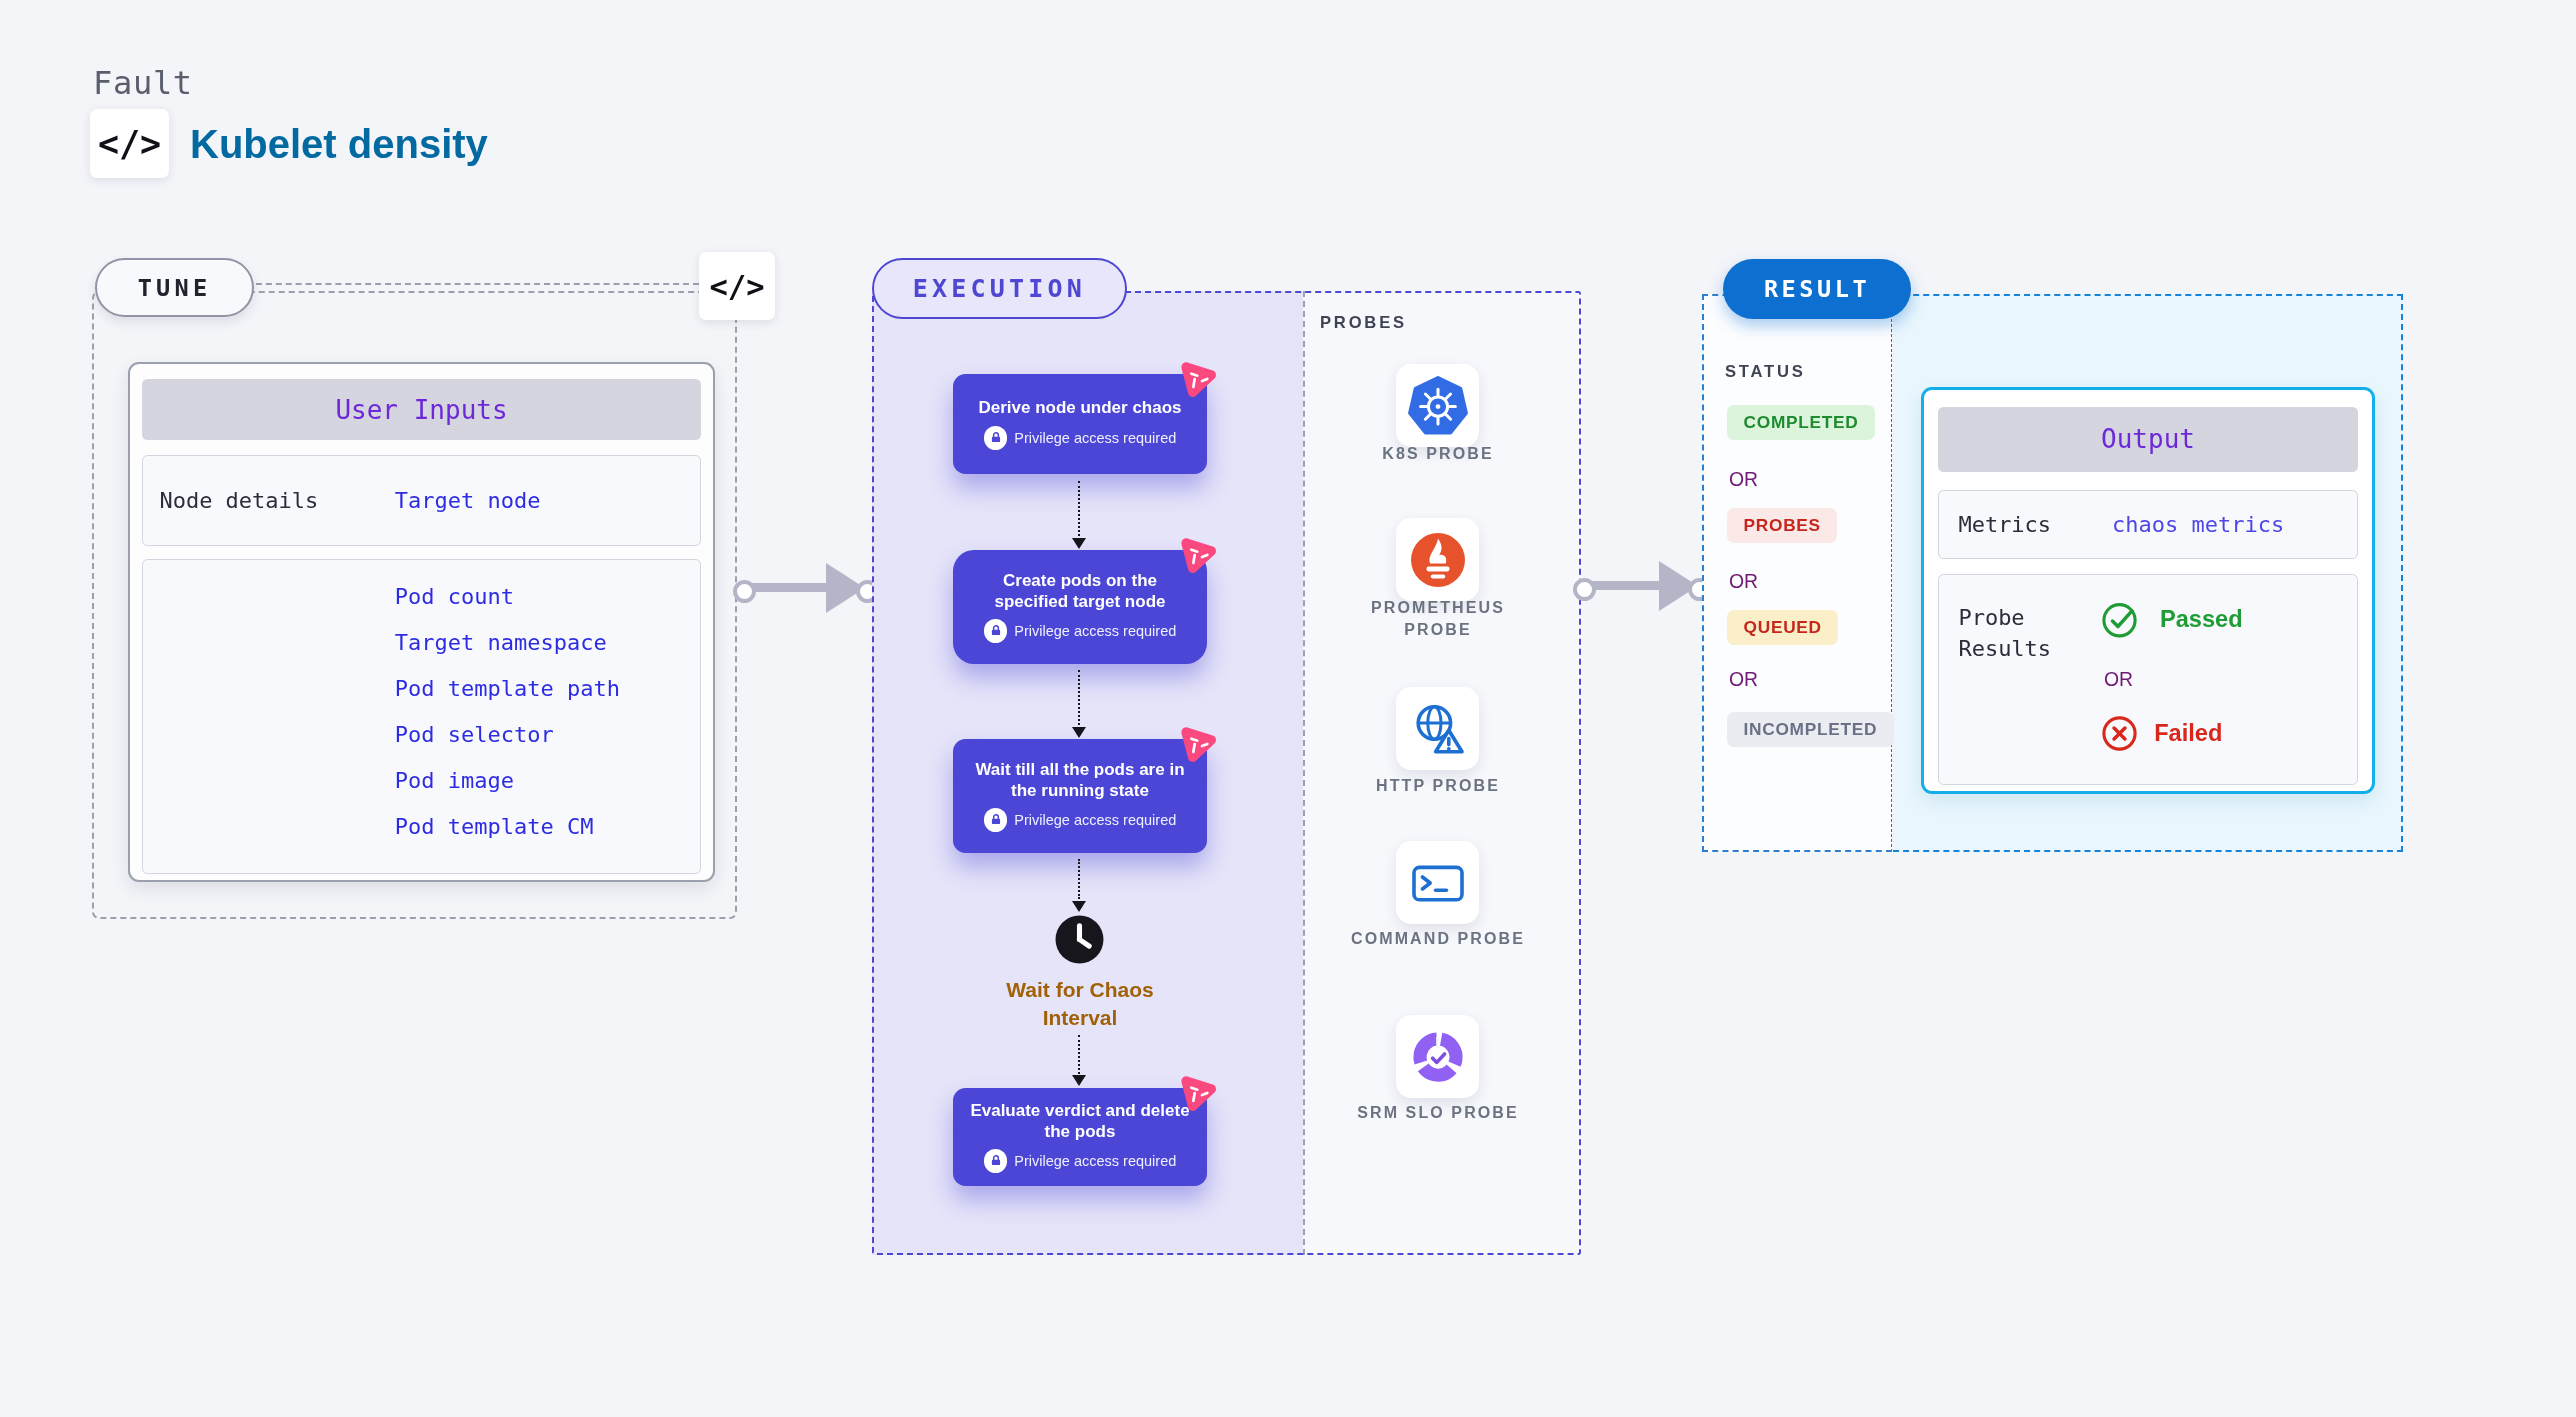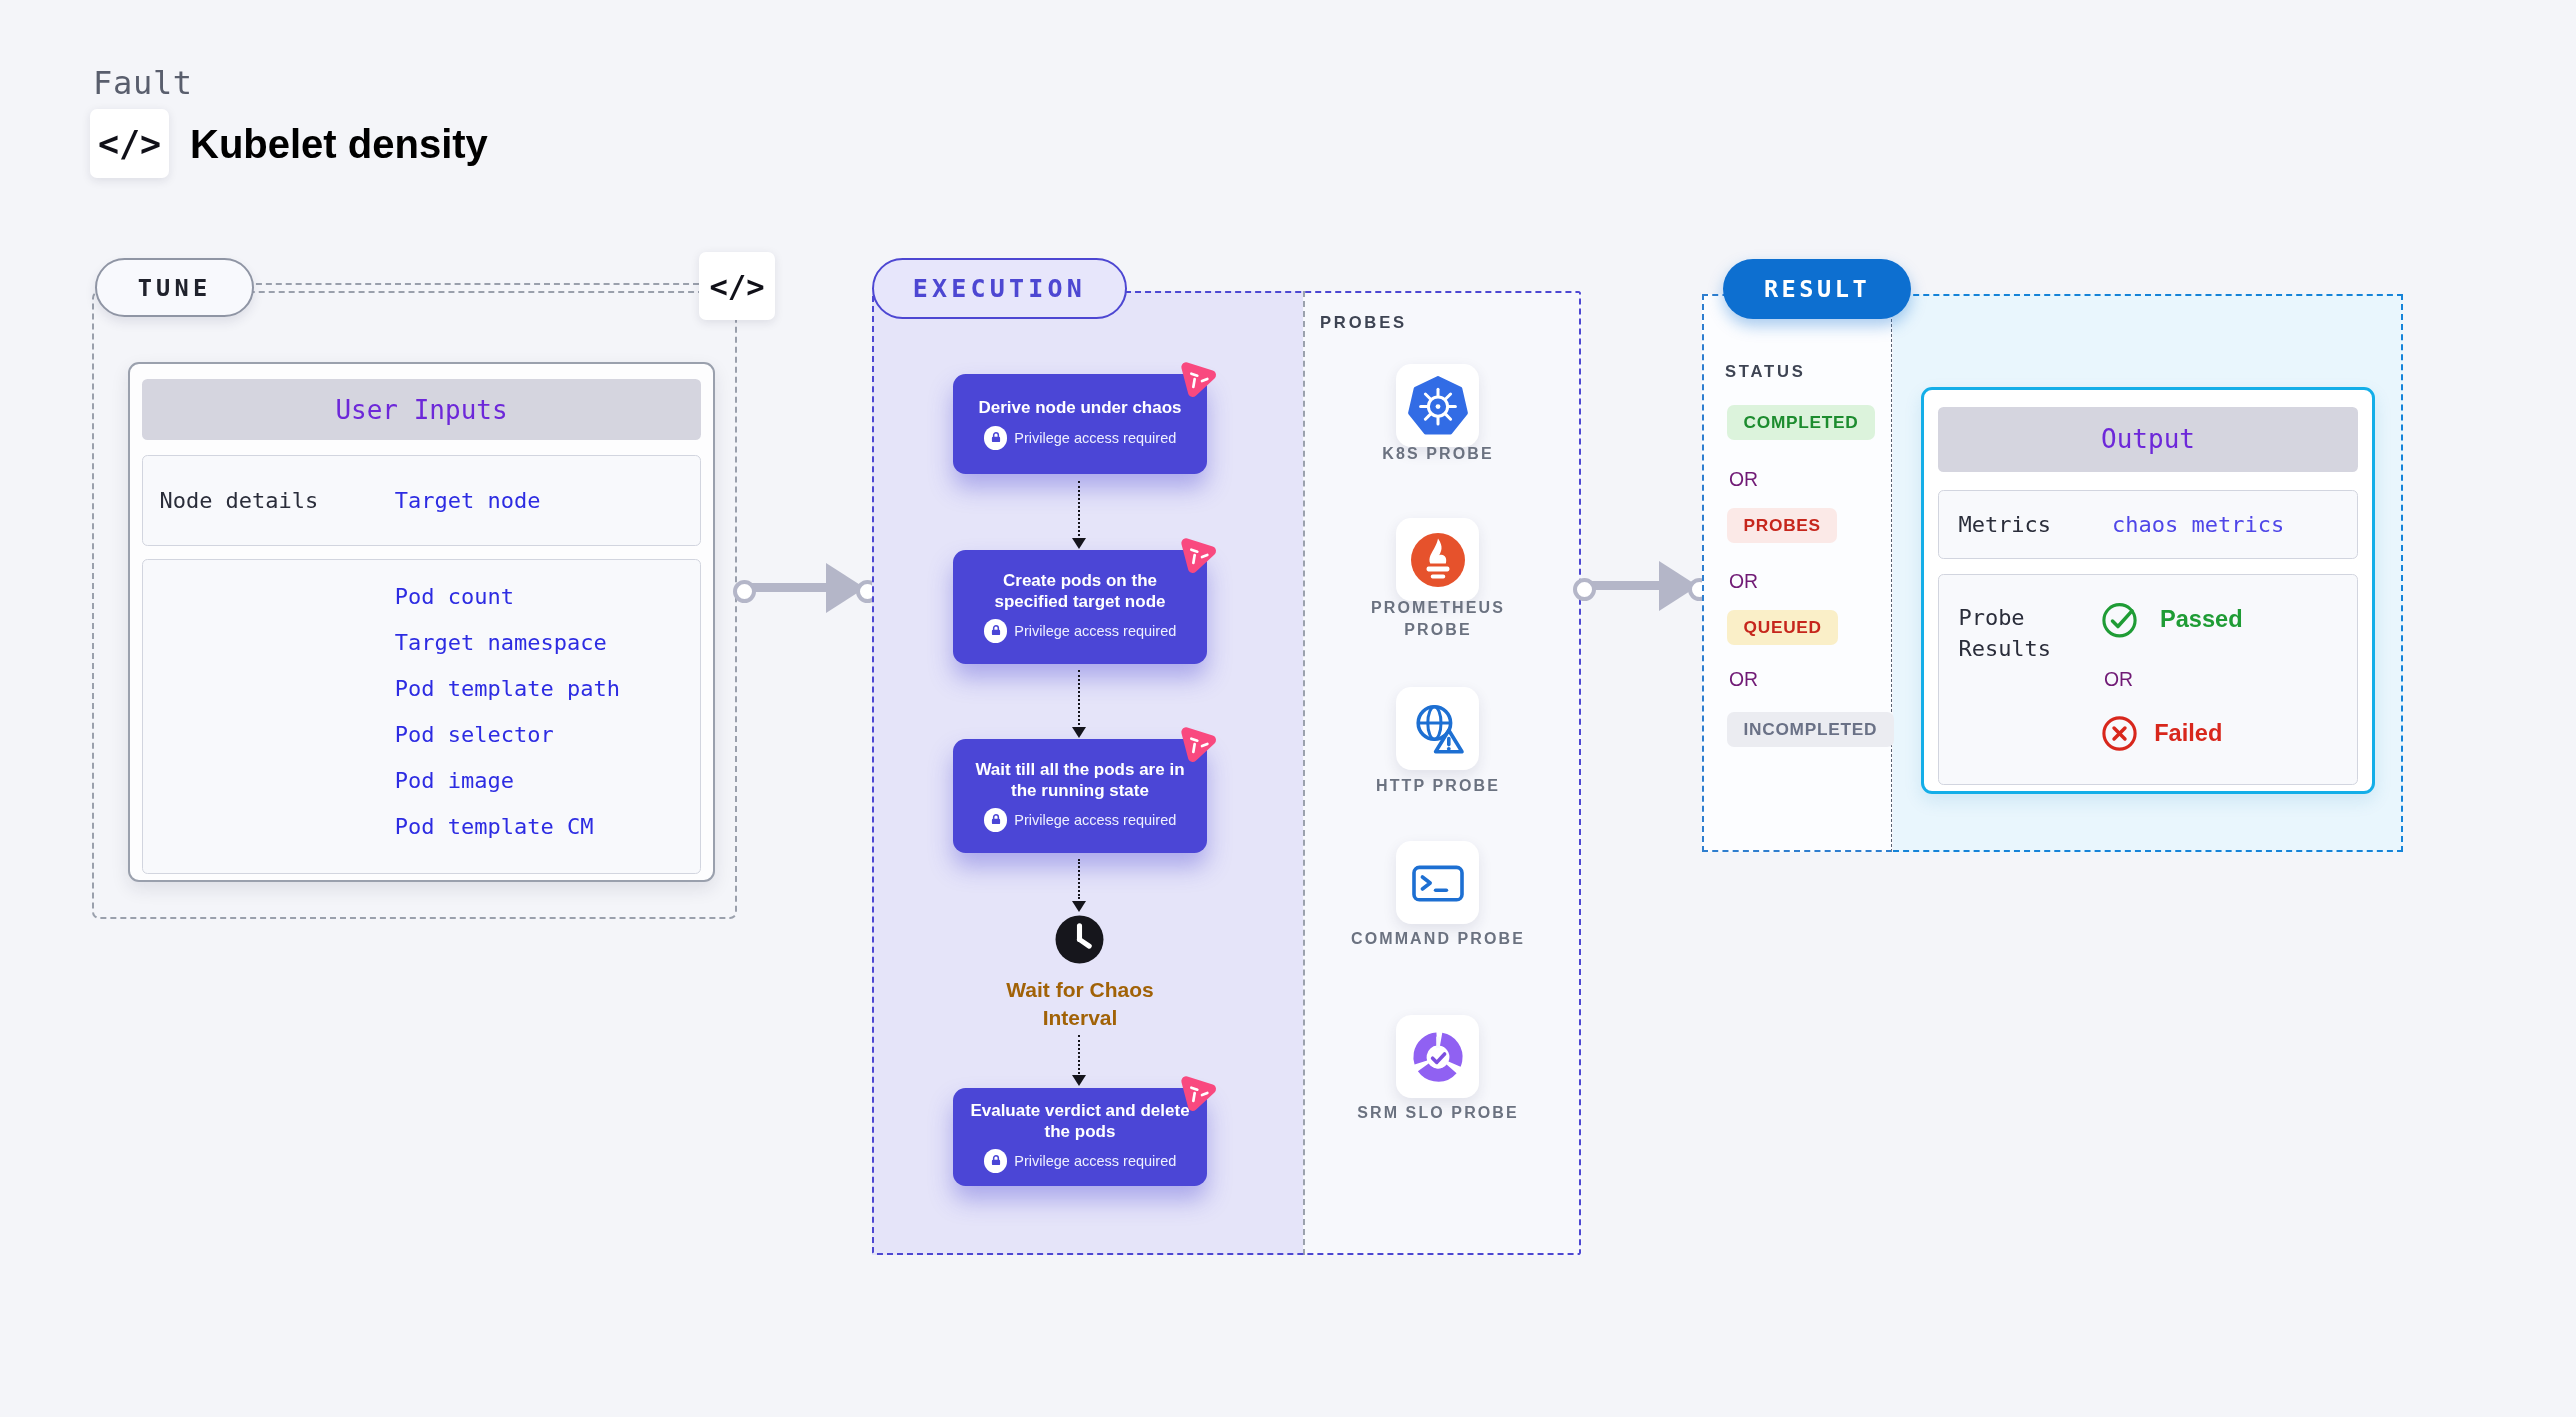--- a/index.html
+++ b/index.html
@@ -4,21 +4,21 @@
 <style>
   html,body{margin:0;padding:0;background:#f4f5f9;}
   #canvas{position:relative;width:2576px;height:1418px;background:#f4f5f9;overflow:hidden;
           font-family:"Liberation Sans","DejaVu Sans",sans-serif;}
   .abs{position:absolute;}
   .mono{font-family:"DejaVu Sans Mono","Liberation Mono",monospace;}
   .sans{font-family:"Liberation Sans","DejaVu Sans",sans-serif;}
 
   
   .eyebrow{font-size:32px;color:#595e6d;letter-spacing:0.7px;}
-  .title{font-size:40px;font-weight:bold;color:#000000;}
+  .title{font-size:40px;font-weight:bold;color:#0369a1;}
   .code-tile{background:#ffffff;border-radius:7px;box-shadow:0 2.8px 9.7px rgba(30,30,60,.10);
              display:flex;align-items:center;justify-content:center;color:#101018;font-weight:bold;}
 
   
   .pill{border-radius:42px;display:flex;align-items:center;justify-content:center;
         font-weight:bold;letter-spacing:4.2px;}
   .pill-tune{background:#f8f9fd;border:2.1px solid #8f95a4;color:#20222c;font-size:23.6px;
              box-shadow:0 5.5px 11px rgba(40,40,80,.10);}
   .pill-exec{background:#e7e6fb;border:2.8px solid #4d47d2;color:#4d47d2;font-size:25px;}
   .pill-result{background:#0d6fd0;color:#ffffff;font-size:23.6px;letter-spacing:3.5px;
@@ -153,21 +153,21 @@
             <path d="M8 11 V7 a4 4 0 0 1 8 0 V11" stroke="#4b46d6" stroke-width="2.6" fill="none"></path>
           </svg>
       </span>
       <span class="priv-text">Privilege access required</span>
     </div>
   </div>
 
   <div class="abs dotted-conn" style="left:1078px;top:481px;height:55px;"></div>
   <div class="abs conn-arrowhead" style="left:1072px;top:538px;"></div>
 
-  <div class="abs step-card" style="top:550px;height:114px;">
+  <div class="abs step-card" style="top:550px;height:114px;border-radius:21px;">
     <svg class="abs chaos-badge" style="right:-11px;top:-15.2px;" viewBox="0 0 60 60">
       <path d="M12 12 L50 24 L22 50 Z" fill="#f9497f" stroke="#f9497f" stroke-width="14" stroke-linejoin="round"></path>
       <line x1="20" y1="22" x2="29" y2="25" stroke="#fff" stroke-width="4" stroke-linecap="round"></line>
       <line x1="23" y1="42" x2="25" y2="30" stroke="#fff" stroke-width="4" stroke-linecap="round"></line>
       <line x1="36" y1="33" x2="44" y2="30" stroke="#fff" stroke-width="4" stroke-linecap="round"></line>
     </svg>
     <div class="step-title">Create pods on the specified target node</div>
     <div class="priv-row">
       <span class="lock-circle">
         <svg width="14" height="14" viewBox="0 0 24 24">

